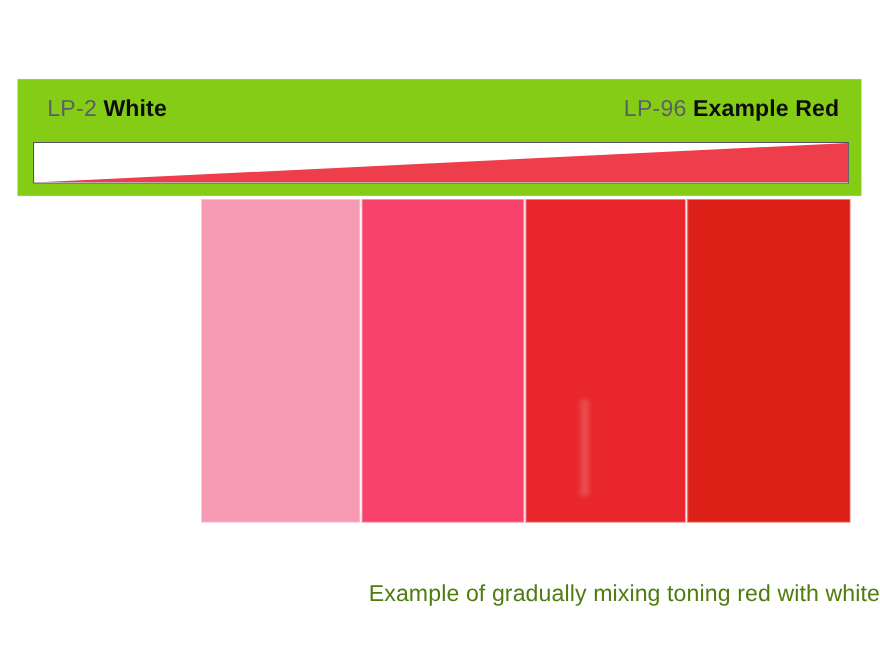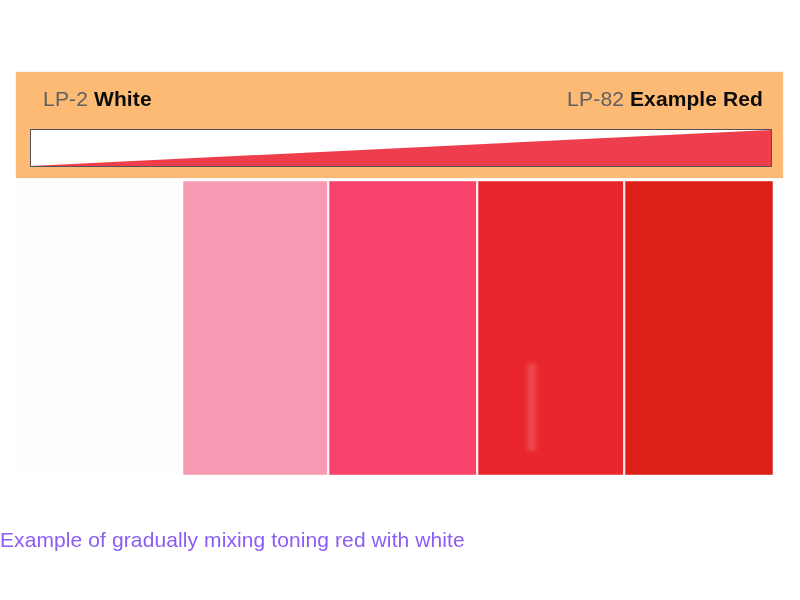--- a/index.html
+++ b/index.html
@@ -22,21 +22,21 @@
     height: 600px;
   }
 
   
   .panel {
     position: absolute;
     left: 16px;
     top: 72px;
     width: 767px;
     height: 106px;
-    background: #fdba74;
+    background: #84cc16;
     box-shadow: 0 0 0 0.5px rgba(200,200,200,0.35);
   }
 
   .label-row {
     position: absolute;
     left: 0;
     top: 10px;
     width: 100%;
     height: 44px;
   }
@@ -118,40 +118,40 @@
     width: 2px; height: 100%;
     background: rgba(255,255,255,0.85);
   }
 
   
   .caption {
     position: absolute;
     left: 0;
     top: 528px;
     width: 800px;
-    text-align: left;
+    text-align: right;
     font-size: 21px;
-    color: #8b5cf6;
+    color: #4d7c0f;
     letter-spacing: 0.1px;
   }
 </style>
 </head>
 <body style="background: rgb(255, 255, 255);">
 
 <div id="figure">
 
   <div class="panel">
 
     <div class="label-row">
       <div class="label left">
         <span class="code">LP-2</span>
         <span class="name">White</span>
       </div>
       <div class="label right">
-        <span class="code">LP-82</span>
+        <span class="code">LP-96</span>
         <span class="name">Example Red</span>
       </div>
     </div>
 
     <div class="bar-frame" style="border-color: rgb(85, 81, 94); background: rgb(255, 255, 255);">
       <svg viewBox="0 0 742 38" preserveAspectRatio="none">
         <polygon id="wedge-poly" points="0,38 742,0 742,38" fill="#ee3e4c"></polygon>
       </svg>
     </div>
 

